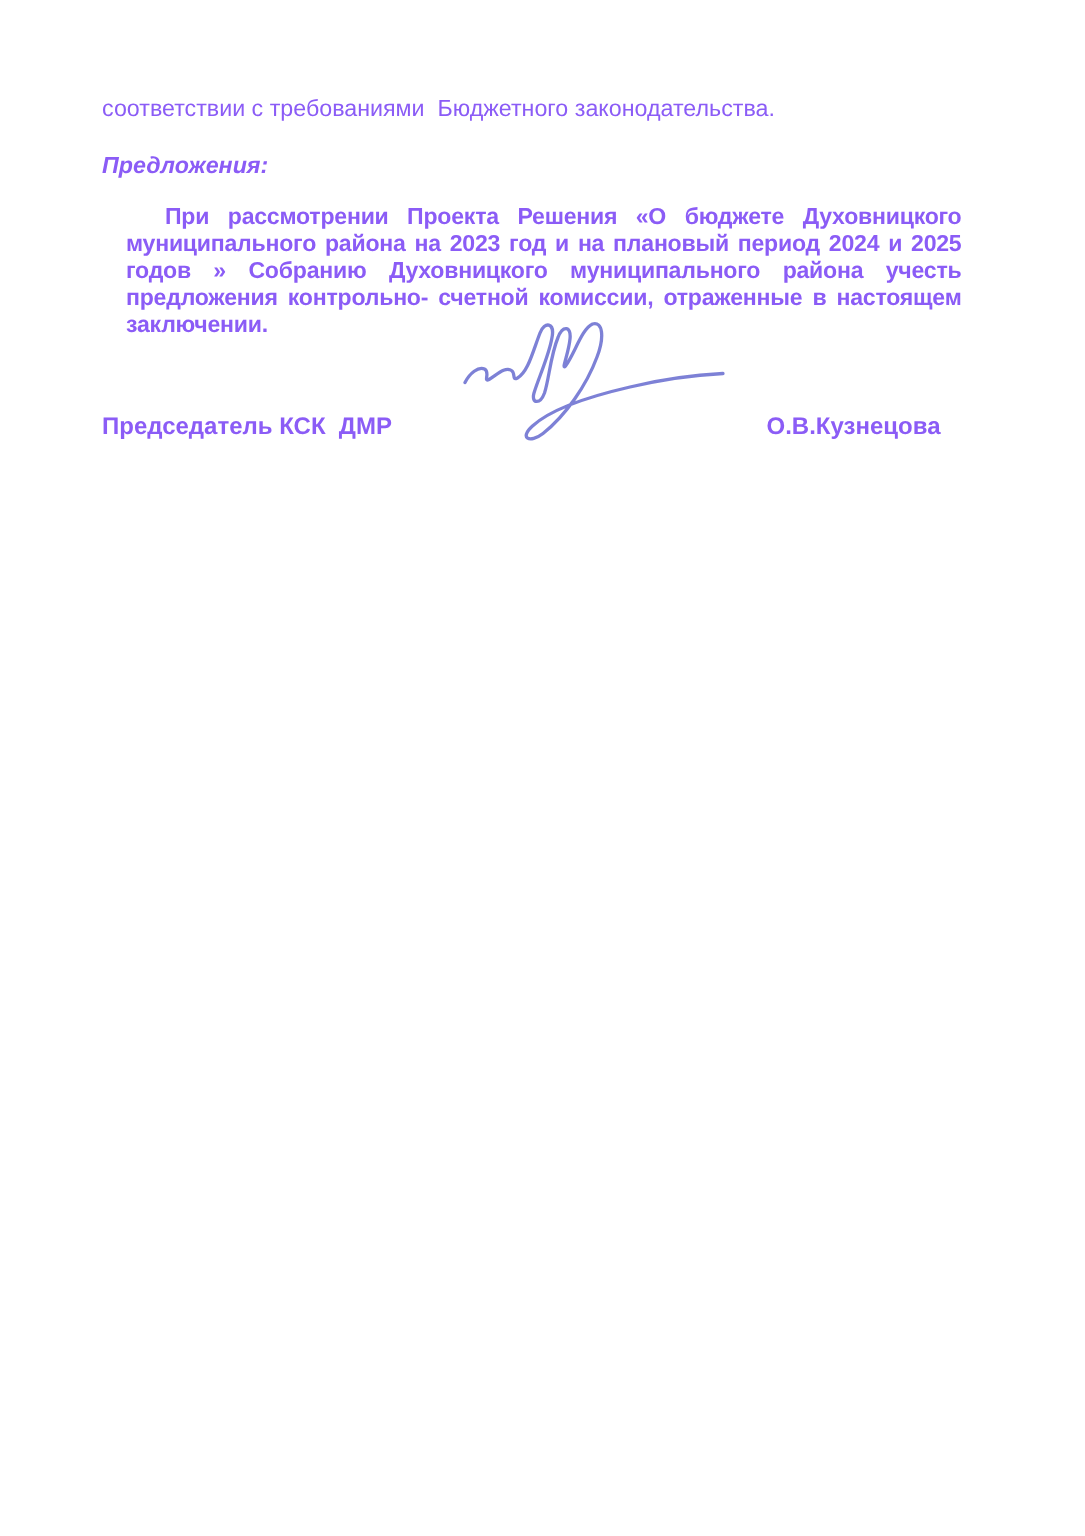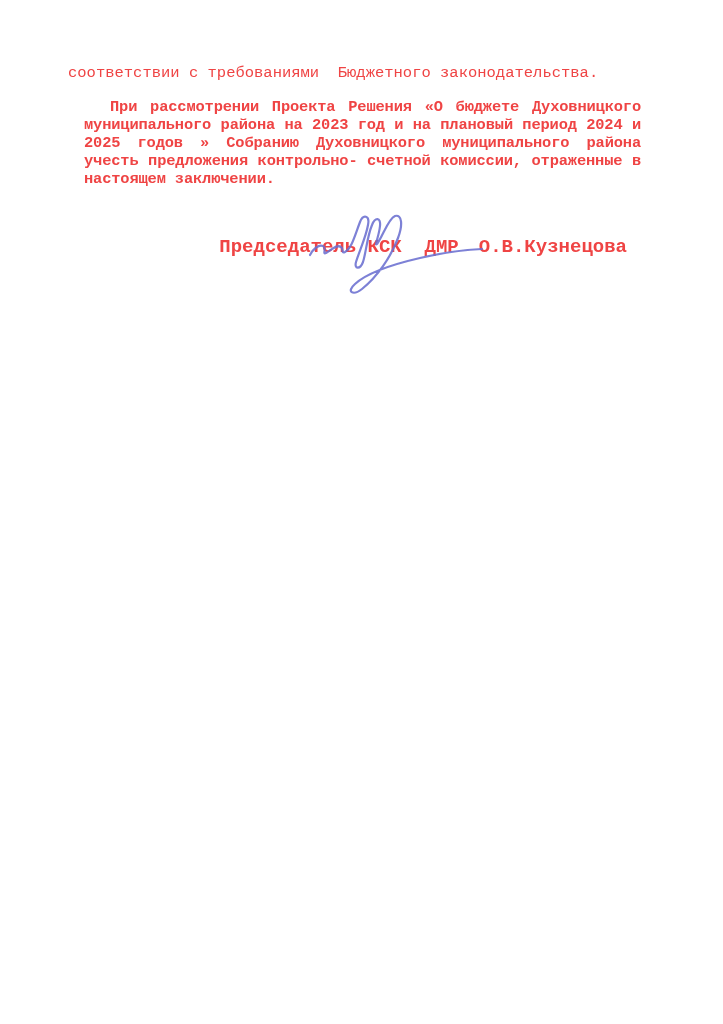--- a/index.html
+++ b/index.html
@@ -6,22 +6,22 @@
     margin: 0;
     padding: 0;
     background: #ffffff;
   }
   .page {
     position: relative;
     width: 723px;
     height: 1024px;
     background: #ffffff;
     overflow: hidden;
-    font-family: Liberation Mono, monospace;
-    color: #ef4444;
+    font-family: Liberation Sans, sans-serif;
+    color: #8b5cf6;
   }
   .content {
     position: absolute;
     left: 68px;
     top: 0;
     width: 589px;
   }
   .intro-line {
     margin: 64px 0 0 0;
     font-size: 15.5px;
@@ -40,23 +40,23 @@
     font-size: 15.4px;
     line-height: 18px;
     font-weight: bold;
     text-align: justify;
     text-indent: 26px;
     letter-spacing: -0.15px;
   }
   .sig-row {
     margin-top: 50px;
     display: flex;
-    justify-content: flex-end;
+    justify-content: space-between;
     align-items: baseline;
-    font-size: 19px;
+    font-size: 16px;
     line-height: 18px;
     font-weight: bold;
   }
   .sig-title {
     white-space: pre-wrap;
   }
   .sig-name {
     margin-right: 30px;
     white-space: pre-wrap;
     margin-left: 20px;
@@ -71,20 +71,21 @@
   }
 </style>
 </head>
 <body>
 
 <div class="page">
   <div class="content">
 
     <p class="intro-line">соответствии с требованиями  Бюджетного законодательства.</p>
 
+    <p class="proposals-heading">Предложения:</p>
 
     <p class="proposals-paragraph">При рассмотрении Проекта Решения «О бюджете Духовницкого муниципального района на 2023 год и на плановый период 2024 и 2025 годов » Собранию Духовницкого муниципального района учесть предложения  контрольно- счетной комиссии, отраженные в настоящем заключении.</p>
 
     <div class="sig-row">
       <span class="sig-title">Председатель КСК  ДМР</span>
       <span class="sig-name">О.В.Кузнецова</span>
     </div>
 
   </div>
 

